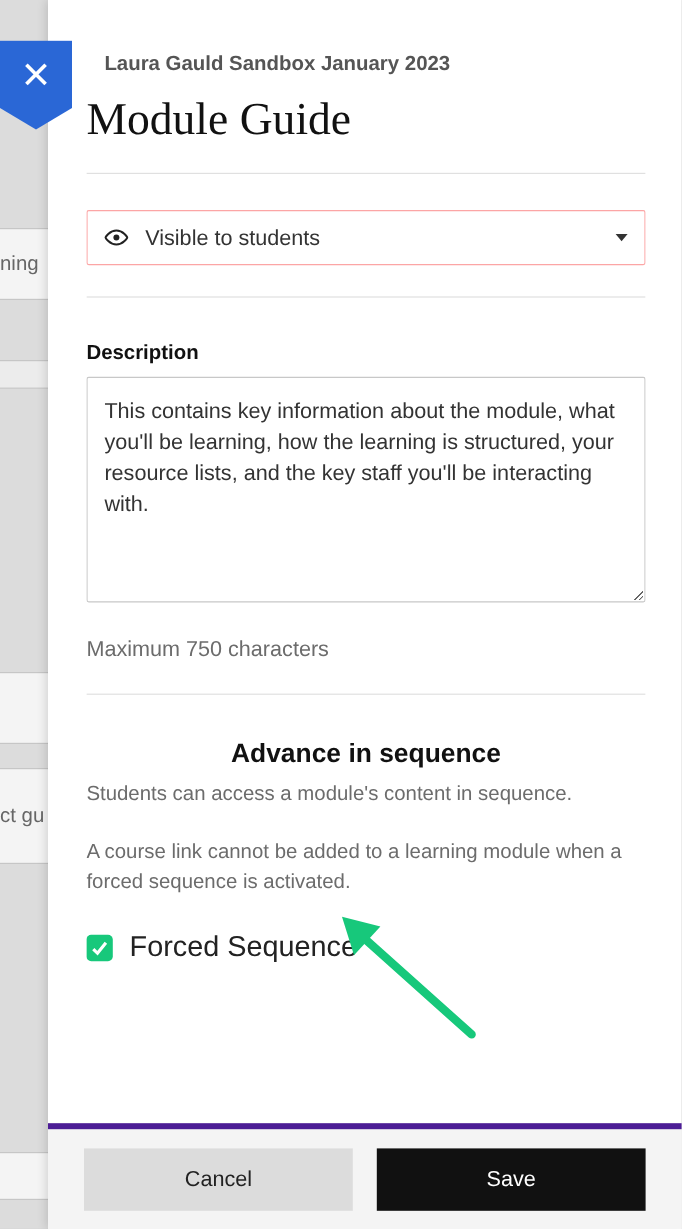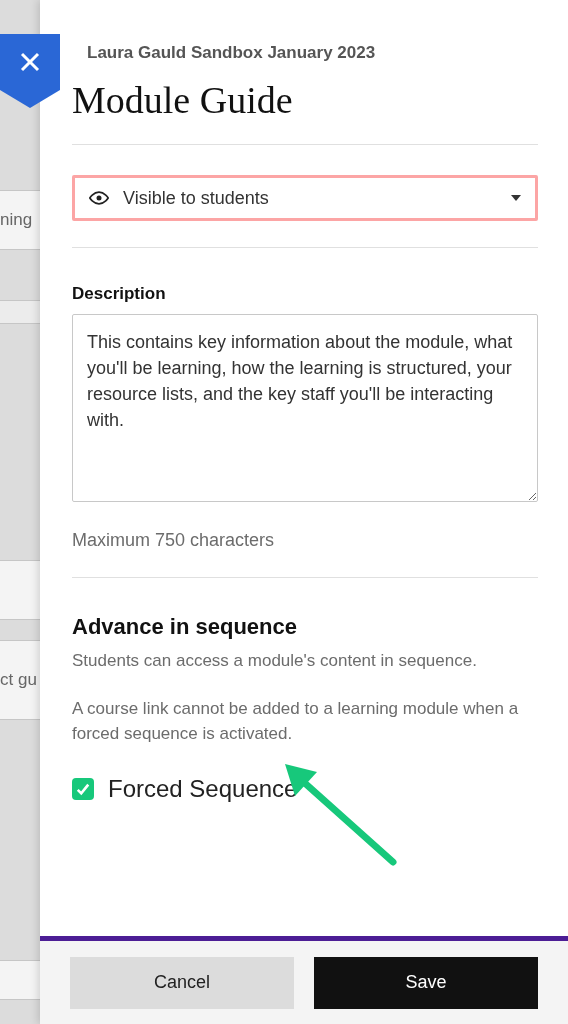--- a/index.html
+++ b/index.html
@@ -101,21 +101,21 @@
     font-weight: bold;
   }
   hr.section-sep {
     border: none;
     border-top: 1px solid #e0e0e0;
     margin: 0 0 30px 0;
   }
 
   
   .visibility-select {
-    border: 3px solid #fca5a5;
+    border: 1px solid #fca5a5;
     border-radius: 2px;
     width: 100%;
     height: 46px;
     box-sizing: border-box;
     display: flex;
     align-items: center;
     padding: 0 14px;
     position: relative;
     cursor: pointer;
     background: #fff;
@@ -151,20 +151,21 @@
     font-size: 17px;
     font-weight: 700;
     color: #111;
     margin: 36px 0 10px 0;
   }
   .section-heading {
     font-size: 22px;
     font-weight: 700;
     color: #111;
     margin: 36px 0 8px 0;
+    text-align: center;
   }
   .muted {
     color: #6c6c6c;
     font-size: 17px;
     line-height: 1.5;
   }
 
   textarea.desc {
     width: 100%;
     box-sizing: border-box;

